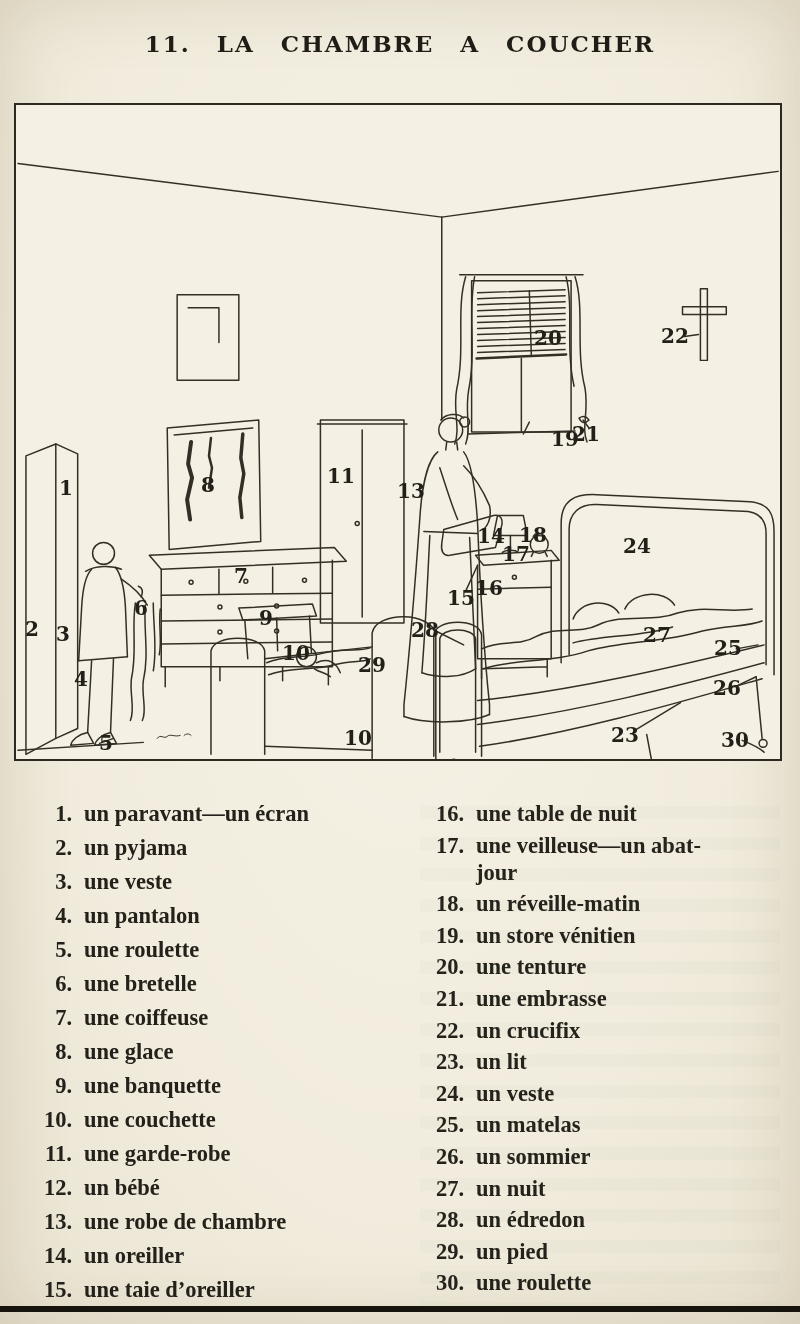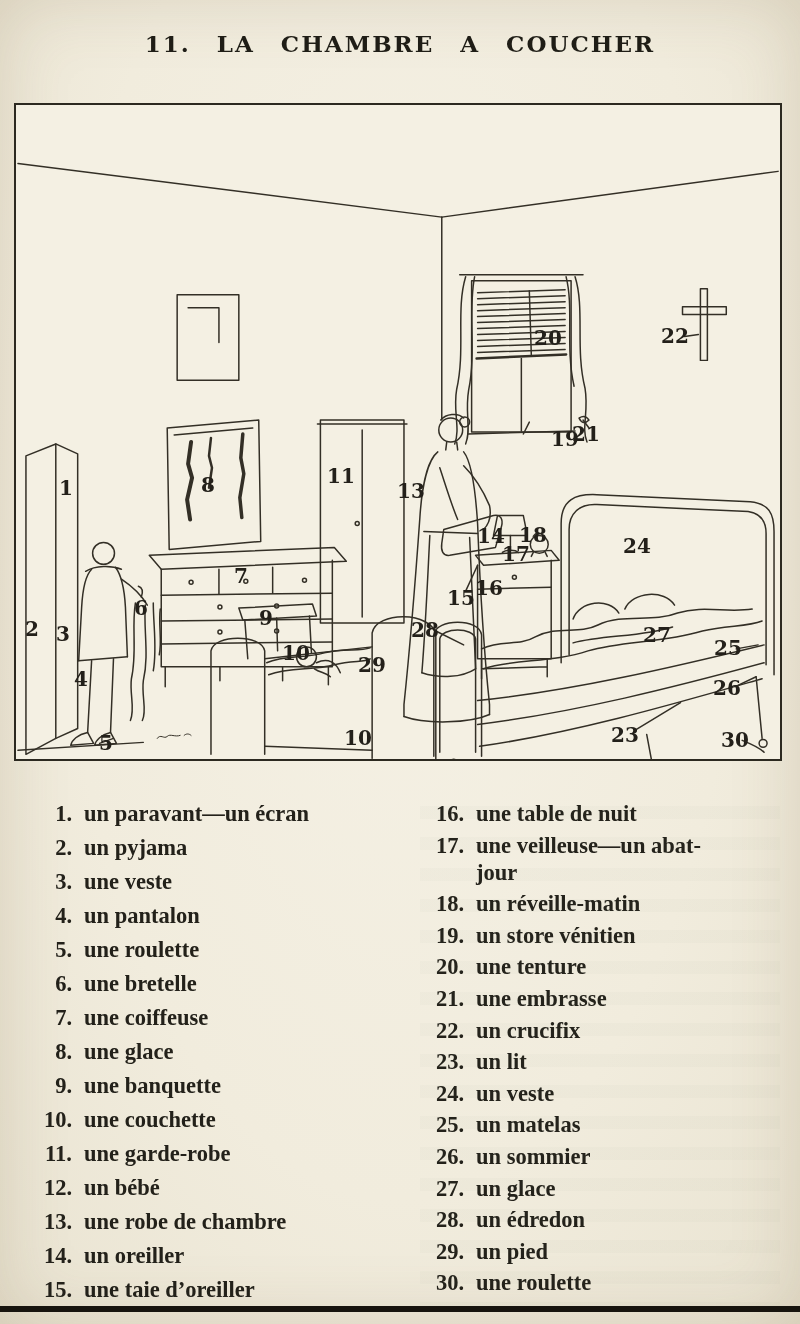--- a/index.html
+++ b/index.html
@@ -370,21 +370,21 @@
       <div class="row">
         <span class="num">25.</span>
         <span class="txt">un matelas</span>
       </div>
       <div class="row">
         <span class="num">26.</span>
         <span class="txt">un sommier</span>
       </div>
       <div class="row">
         <span class="num">27.</span>
-        <span class="txt">un glace</span>
+        <span class="txt">un nuit</span>
       </div>
       <div class="row">
         <span class="num">28.</span>
         <span class="txt">un édredon</span>
       </div>
       <div class="row">
         <span class="num">29.</span>
         <span class="txt">un pied</span>
       </div>
       <div class="row">

